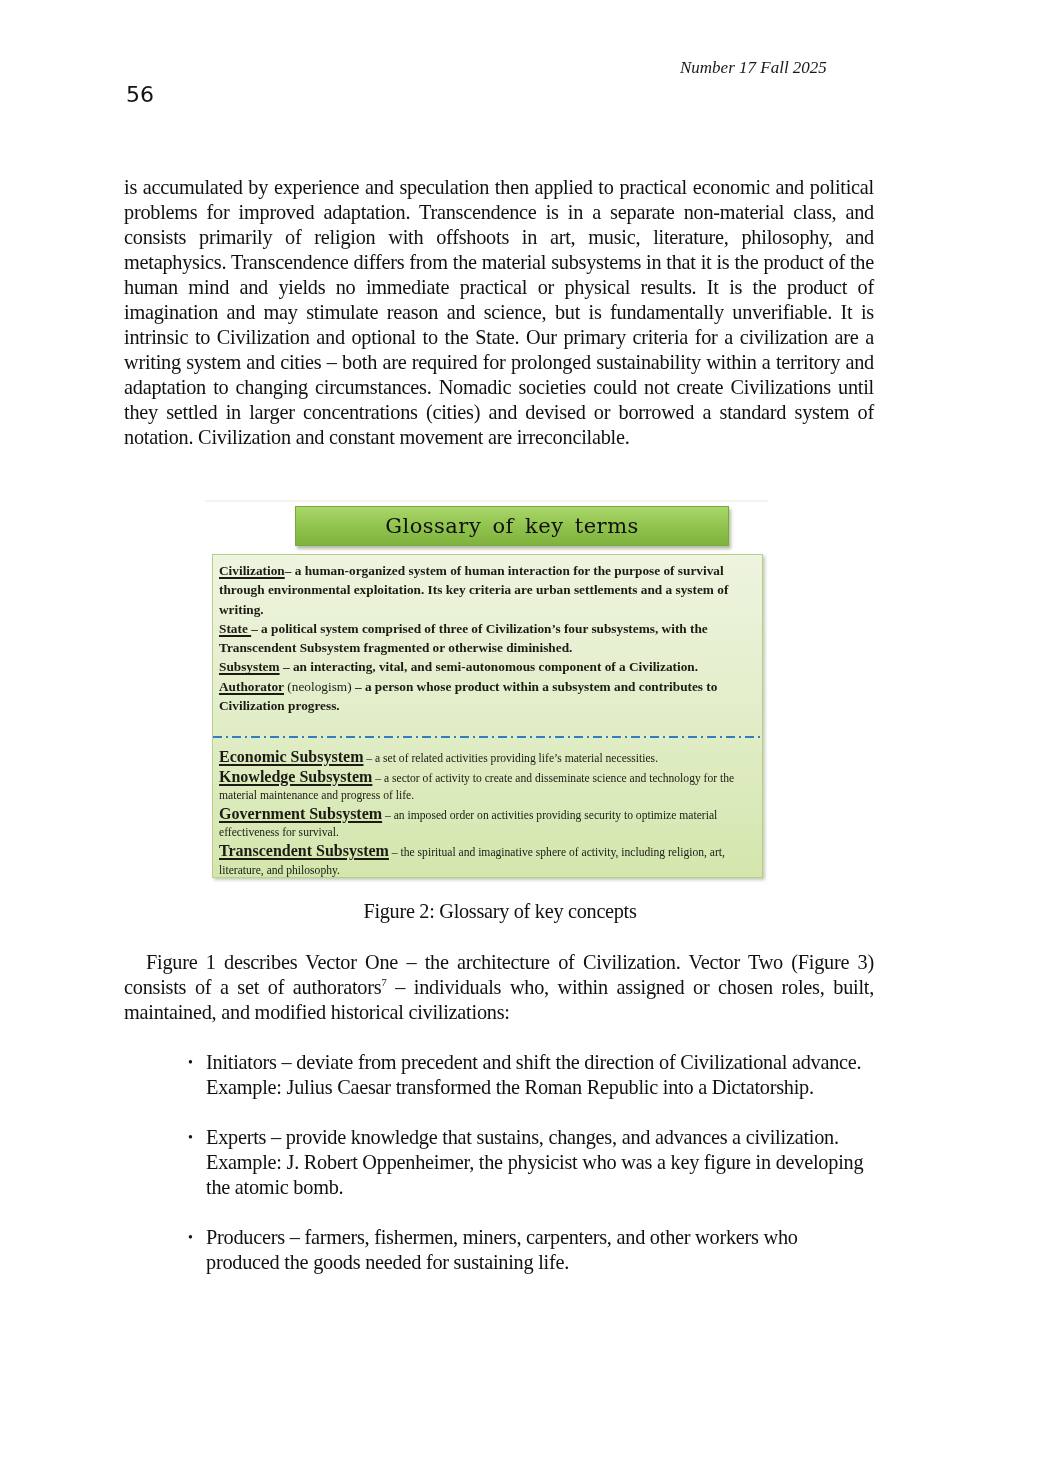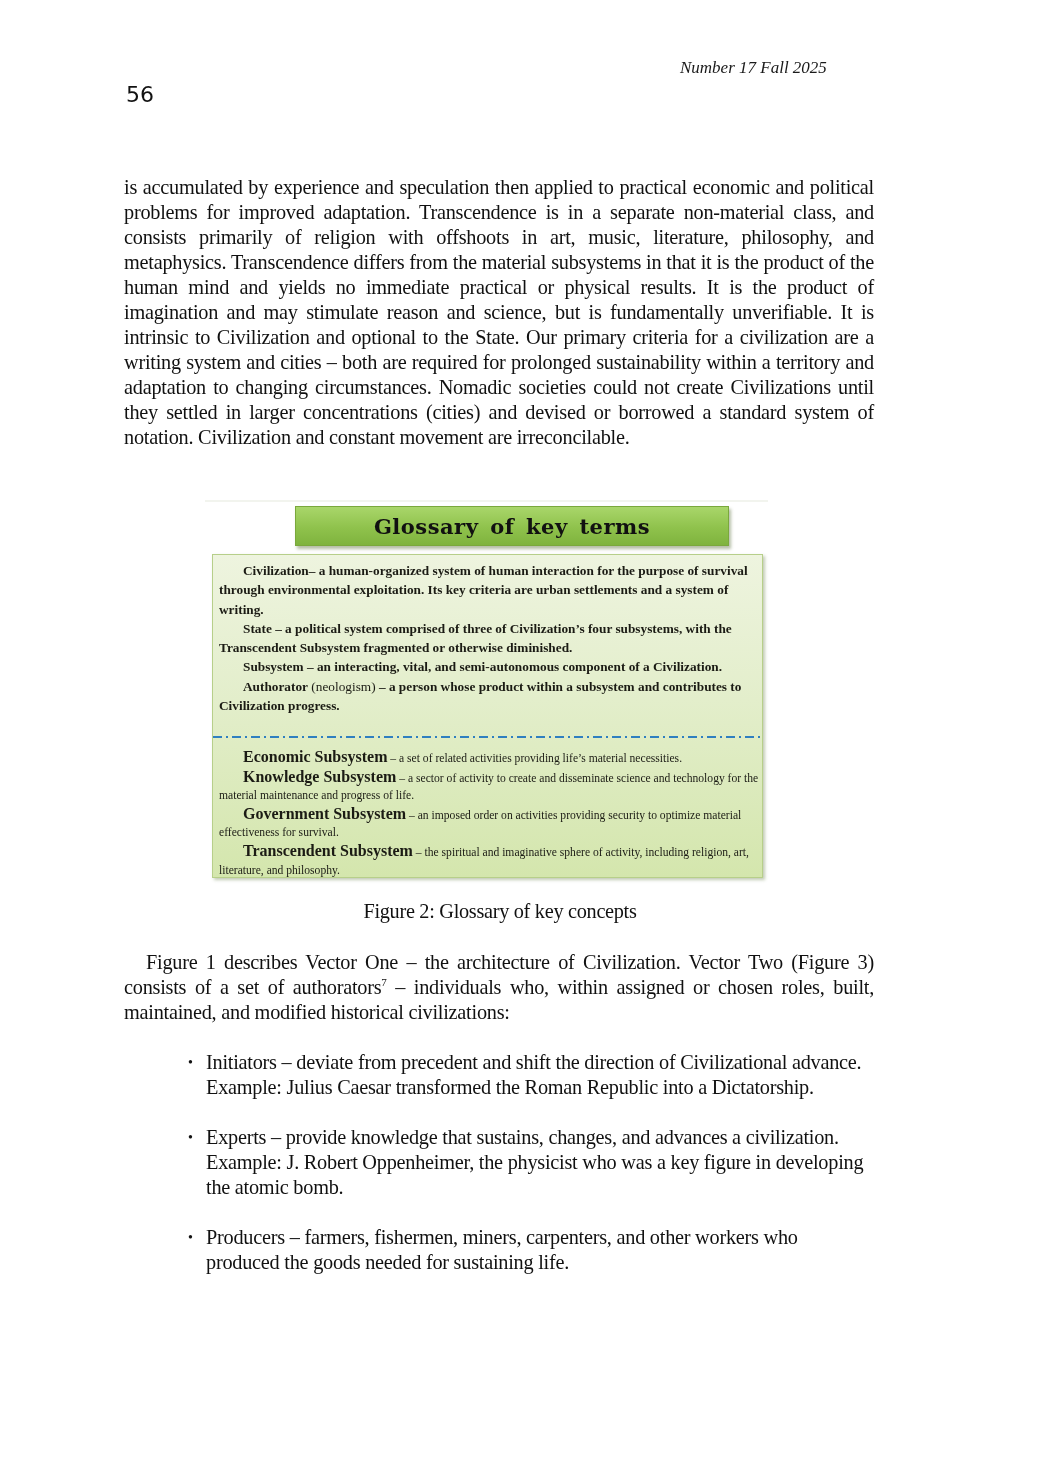--- a/index.html
+++ b/index.html
@@ -75,21 +75,21 @@
       height: 38px;
       background: linear-gradient(to bottom, #a9d66a 0%, #8fc24c 55%, #7fb33e 100%);
       border: 1px solid #7aa83c;
       box-shadow: 2px 3px 3px rgba(90,110,60,0.45);
       display: flex;
       align-items: center;
       justify-content: center;
     }
     .glossary-title {
       font-family: "DejaVu Serif", serif;
-      font-weight: bold;
+      font-weight: normal;
       font-size: 21px;
       color: #111;
       letter-spacing: 0.5px;
       word-spacing: 4px;
     }
     .glossary-box {
       position: absolute;
       left: 7px;
       top: 54px;
       width: 549px;
@@ -117,23 +117,23 @@
       font-family: "Liberation Serif", serif;
       font-size: 11.6px;
       line-height: 17.6px;
       color: #1b1b14;
     }
     .gloss-entry {
       display: block;
     }
     .gloss-term {
       font-weight: bold;
+      text-decoration: underline;
       text-decoration-thickness: 1.5px;
       text-underline-offset: 2px;
-      margin-left: 24px;
     }
     .gloss-lower .gloss-term {
       font-size: 16px;
     }
     .gloss-normal {
       font-weight: normal;
       margin-top: 25px;
     }
     .gloss-divider-dots {
       position: absolute;

